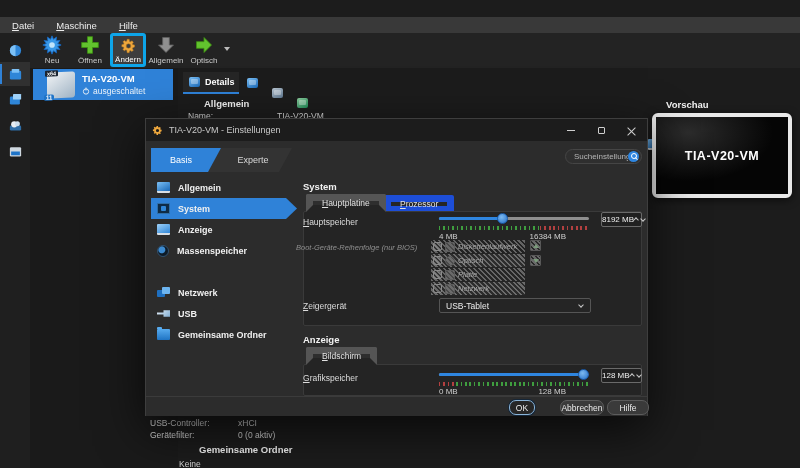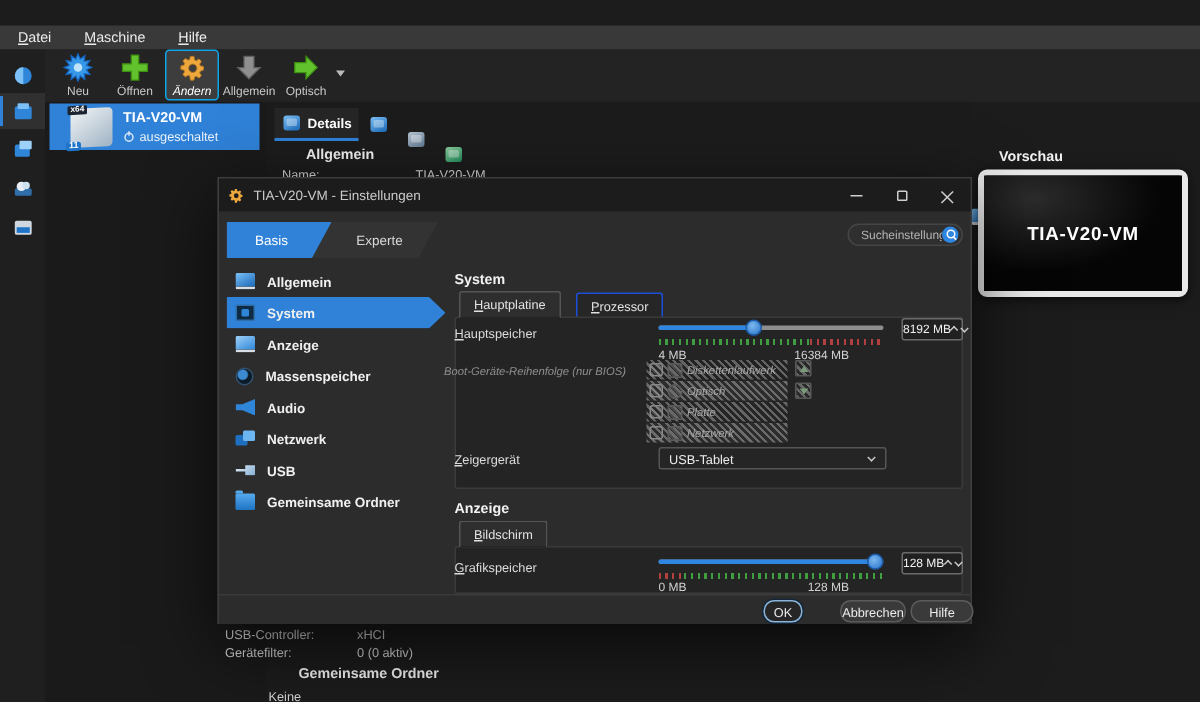--- a/index.html
+++ b/index.html
@@ -23,21 +23,21 @@
   
   #sidebar { left:0; top:33px; width:30px; height:435px; background:#1f1f1f; }
   .side-item { position:absolute; left:0; width:30px; height:24px; display:flex; align-items:center; justify-content:center; }
   .side-item.sel { background:#303030; }
   .side-item.sel::before { content:""; position:absolute; left:0; top:2px; bottom:2px; width:2px; background:#2f82d8; }
 
   
   #toolbar { left:30px; top:33px; width:770px; height:35px; background:#232323; display:flex; align-items:flex-start; padding-left:4px; }
   .tool-btn { width:36px; height:34px; display:flex; flex-direction:column; align-items:center; justify-content:flex-start; padding-top:2px; border-radius:3px; margin-right:2px; }
   .tool-btn .lbl { font-size:8px; color:#c9c9c9; margin-top:1px; white-space:nowrap; }
-  .tool-btn.pressed { background:#3d3d3d; border:1px solid #0ea5e9;font-style:italic; }
+  .tool-btn.pressed { background:#3d3d3d; border:3px solid #0ea5e9; }
   .tool-btn.pressed .lbl { color:#fff; }
   .caret-down { width:0; height:0; border-left:3px solid transparent; border-right:3px solid transparent; border-top:4px solid #bbb; margin-top:14px; }
 
   
   #vmpanel { left:30px; top:68px; width:148px; height:400px; background:#1a1a1a; }
   #vmitem { left:33px; top:69px; width:140px; height:31px; background:#2f82d8; display:flex; align-items:center; }
   .vmicon { position:relative; width:28px; height:26px; margin-left:14px; background:linear-gradient(145deg,#f2f4f6,#9fb3c4); border-radius:3px; transform:skewY(-3deg); }
   .badge-x64 { position:absolute; left:-2px; top:-2px; background:#1b2430; color:#fff; font-size:5.5px; font-weight:bold; padding:0 2px; border-radius:1px; }
   .badge-11 { position:absolute; left:-3px; bottom:-2px; background:#1f74c8; color:#fff; font-size:6px; font-weight:bold; padding:0 2px; border-radius:2px; }
   .vmtext { margin-left:7px; }
@@ -86,21 +86,21 @@
   #search-pill input::placeholder { color:#b5b5b5; }
   .mag-btn { width:11px; height:11px; border-radius:50%; background:#2f86e0; margin-right:2px; position:relative; }
   .mag-btn::before { content:""; position:absolute; left:3px; top:2px; width:4px; height:4px; border:1px solid #fff; border-radius:50%; }
   .mag-btn::after { content:""; position:absolute; left:7px; top:7px; width:2.5px; height:1px; background:#fff; transform:rotate(45deg); }
 
   .nav-item { position:absolute; left:5px; width:148px; height:21px; display:flex; align-items:center; gap:8px; padding-left:6px; }
   .nav-item .lbl { font-weight:bold; font-size:9px; color:#f0f0f0; white-space:nowrap; }
   .nav-item.sel { width:146px; background:#2f82d8; clip-path:polygon(0 0,calc(100% - 11px) 0,100% 50%,calc(100% - 11px) 100%,0 100%); }
 
   .grp { position:absolute; background:#242424; border:1px solid #3a3a3a; border-radius:2px; }
-  .ftab { position:absolute; height:18px; padding:0 9px; display:flex; align-items:center; font-size:8.5px; color:#e2e2e2; border:1px solid #1d4ed8; background:#262626; border-radius:2px 2px 0 0; }
+  .ftab { position:absolute; height:18px; padding:0 9px; display:flex; align-items:center; font-size:8.5px; color:#e2e2e2; border:7px solid #1d4ed8; background:#262626; border-radius:2px 2px 0 0; }
   .ftab.sel { background:#2e2e2e; border-color:#555; border-bottom-color:#242424; z-index:3; }
 
   .flabel { position:absolute; font-size:8.5px; color:#dcdcdc; white-space:nowrap; }
   .flabel.dis { color:#8f8f8f; font-style:italic; font-size:7.5px; }
 
   .slider { position:absolute; height:12px; }
   .slider .track { position:absolute; left:0; right:0; top:5px; height:3px; background:#8e8e8e; border-radius:2px; }
   .slider .fill { position:absolute; left:0; top:5px; height:3px; background:#2f86e0; border-radius:2px; }
   .slider .handle { position:absolute; top:1px; width:11px; height:11px; border-radius:50%; background:radial-gradient(circle at 40% 35%, #7db9ef, #2570c8); border:1px solid #1a5aa8; }
   .ticks { position:absolute; height:4px; display:flex; }
@@ -297,24 +297,20 @@
         <span class="lbl">System</span>
       </div>
     <div class="nav-item" style="top:100px">
         <div class="nico ic-display"></div>
         <span class="lbl">Anzeige</span>
       </div>
     <div class="nav-item" style="top:121px">
         <div class="nico ic-disk"></div>
         <span class="lbl">Massenspeicher</span>
       </div>
-    <div class="nav-item" style="top:142px">
-        <div class="nico ic-audio"></div>
-        <span class="lbl">Audio</span>
-      </div>
     <div class="nav-item" style="top:163px">
         <div class="nico ic-network"></div>
         <span class="lbl">Netzwerk</span>
       </div>
     <div class="nav-item" style="top:184px">
         <div class="nico ic-usb"></div>
         <span class="lbl">USB</span>
       </div>
     <div class="nav-item" style="top:205px">
         <div class="nico ic-folder"></div>

